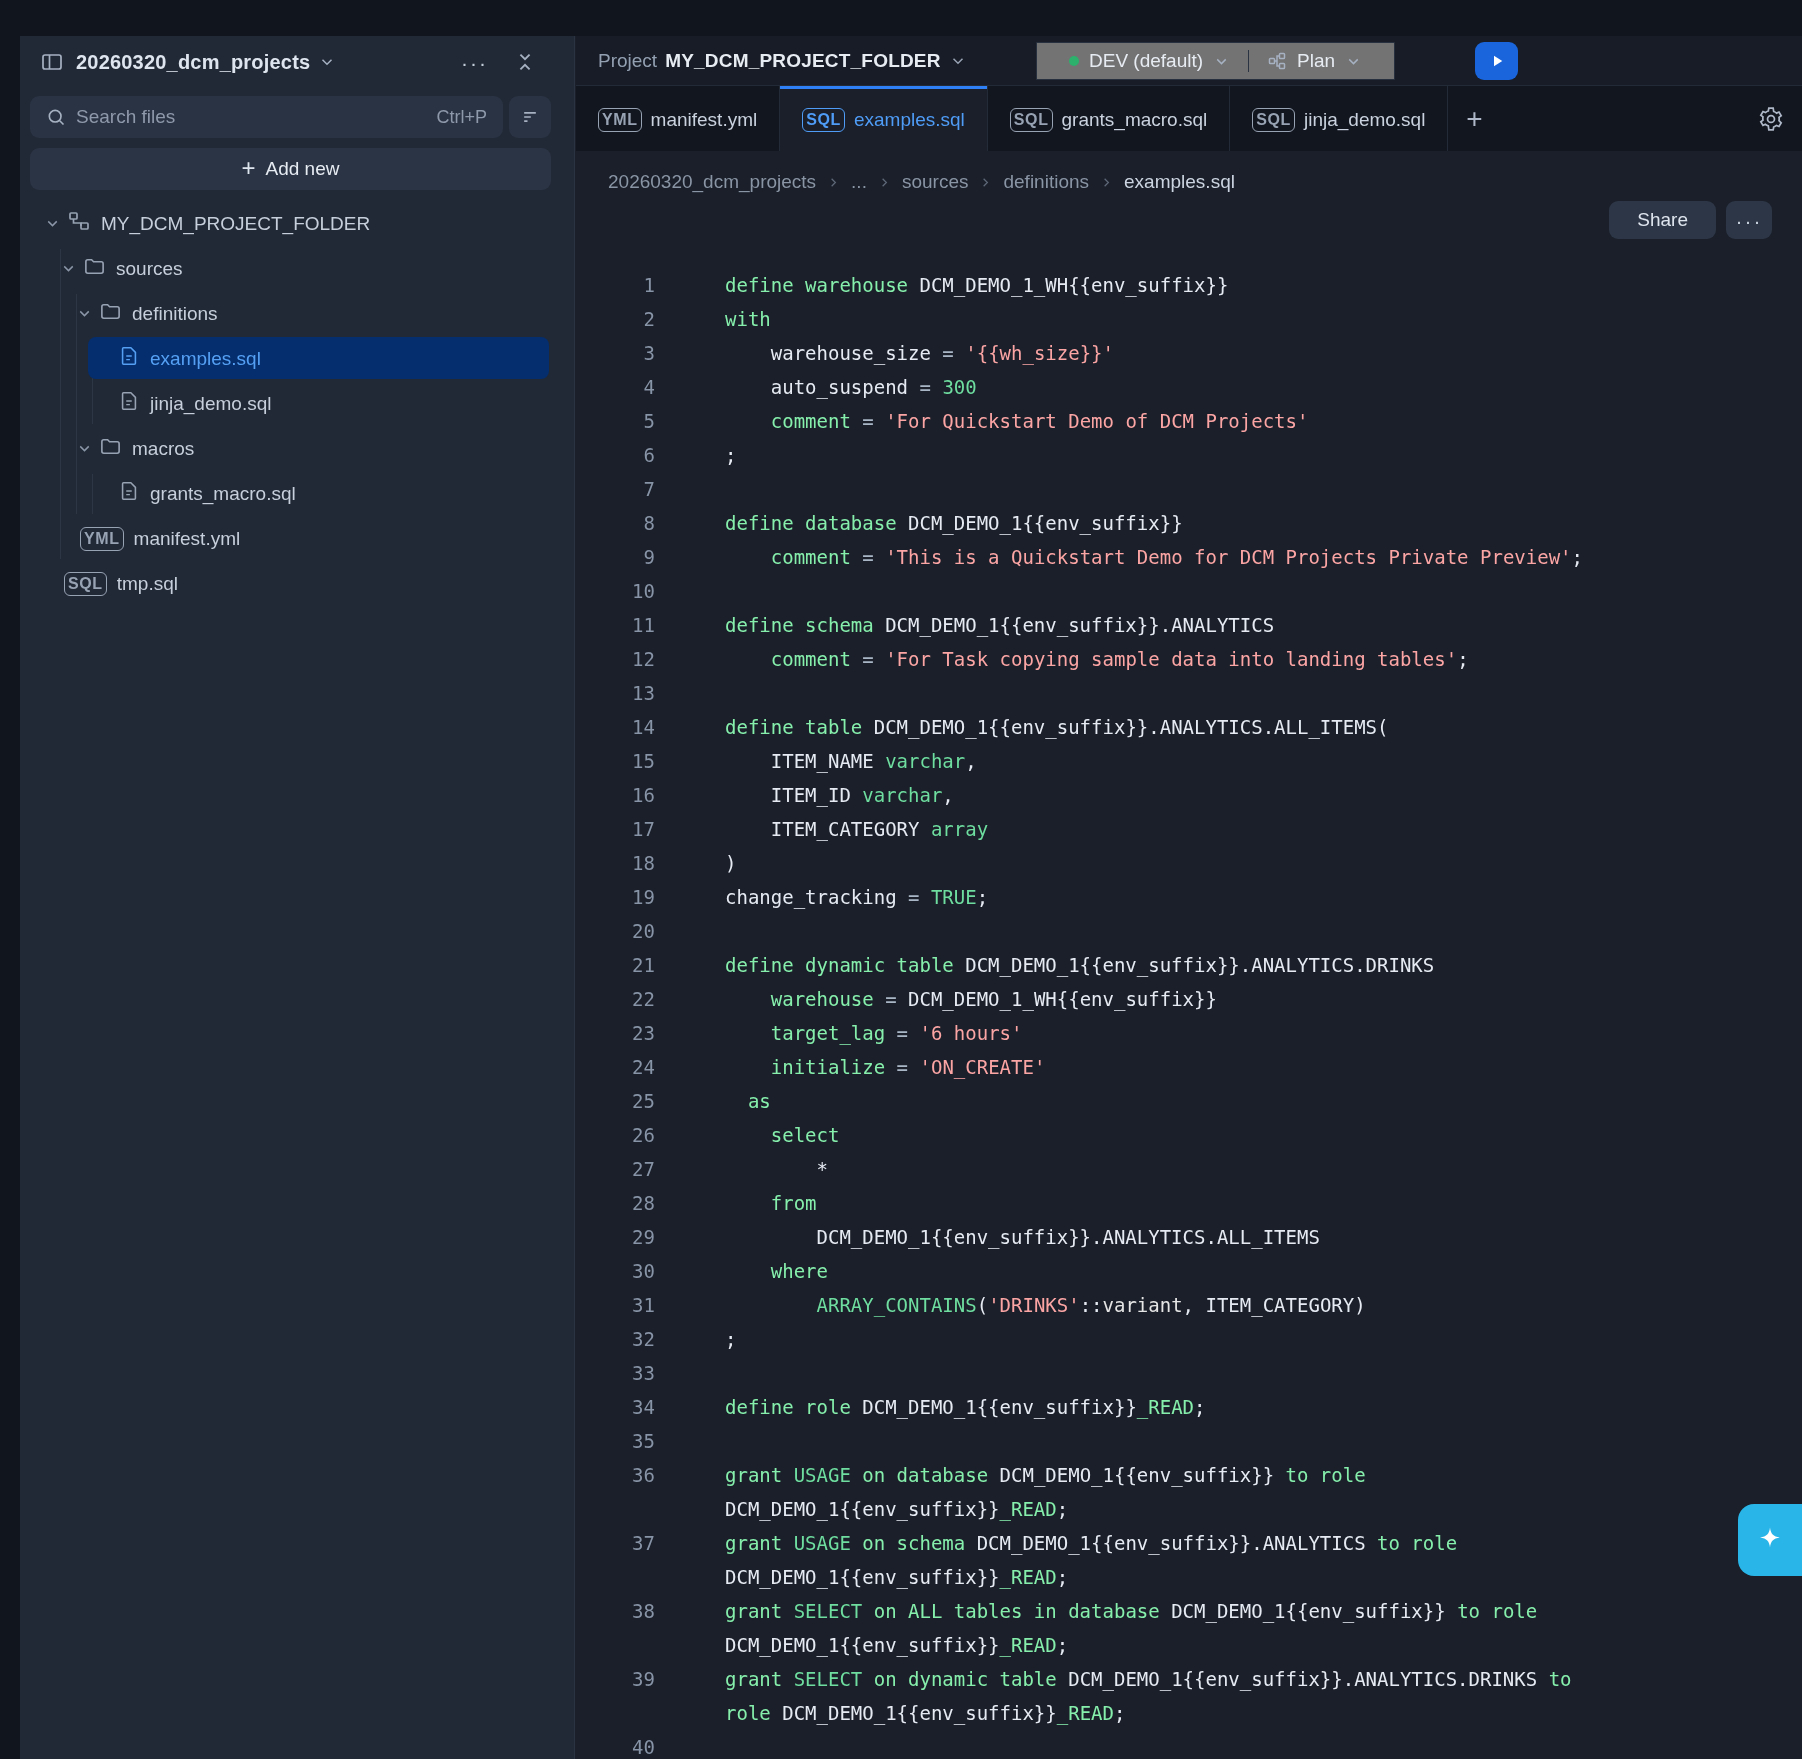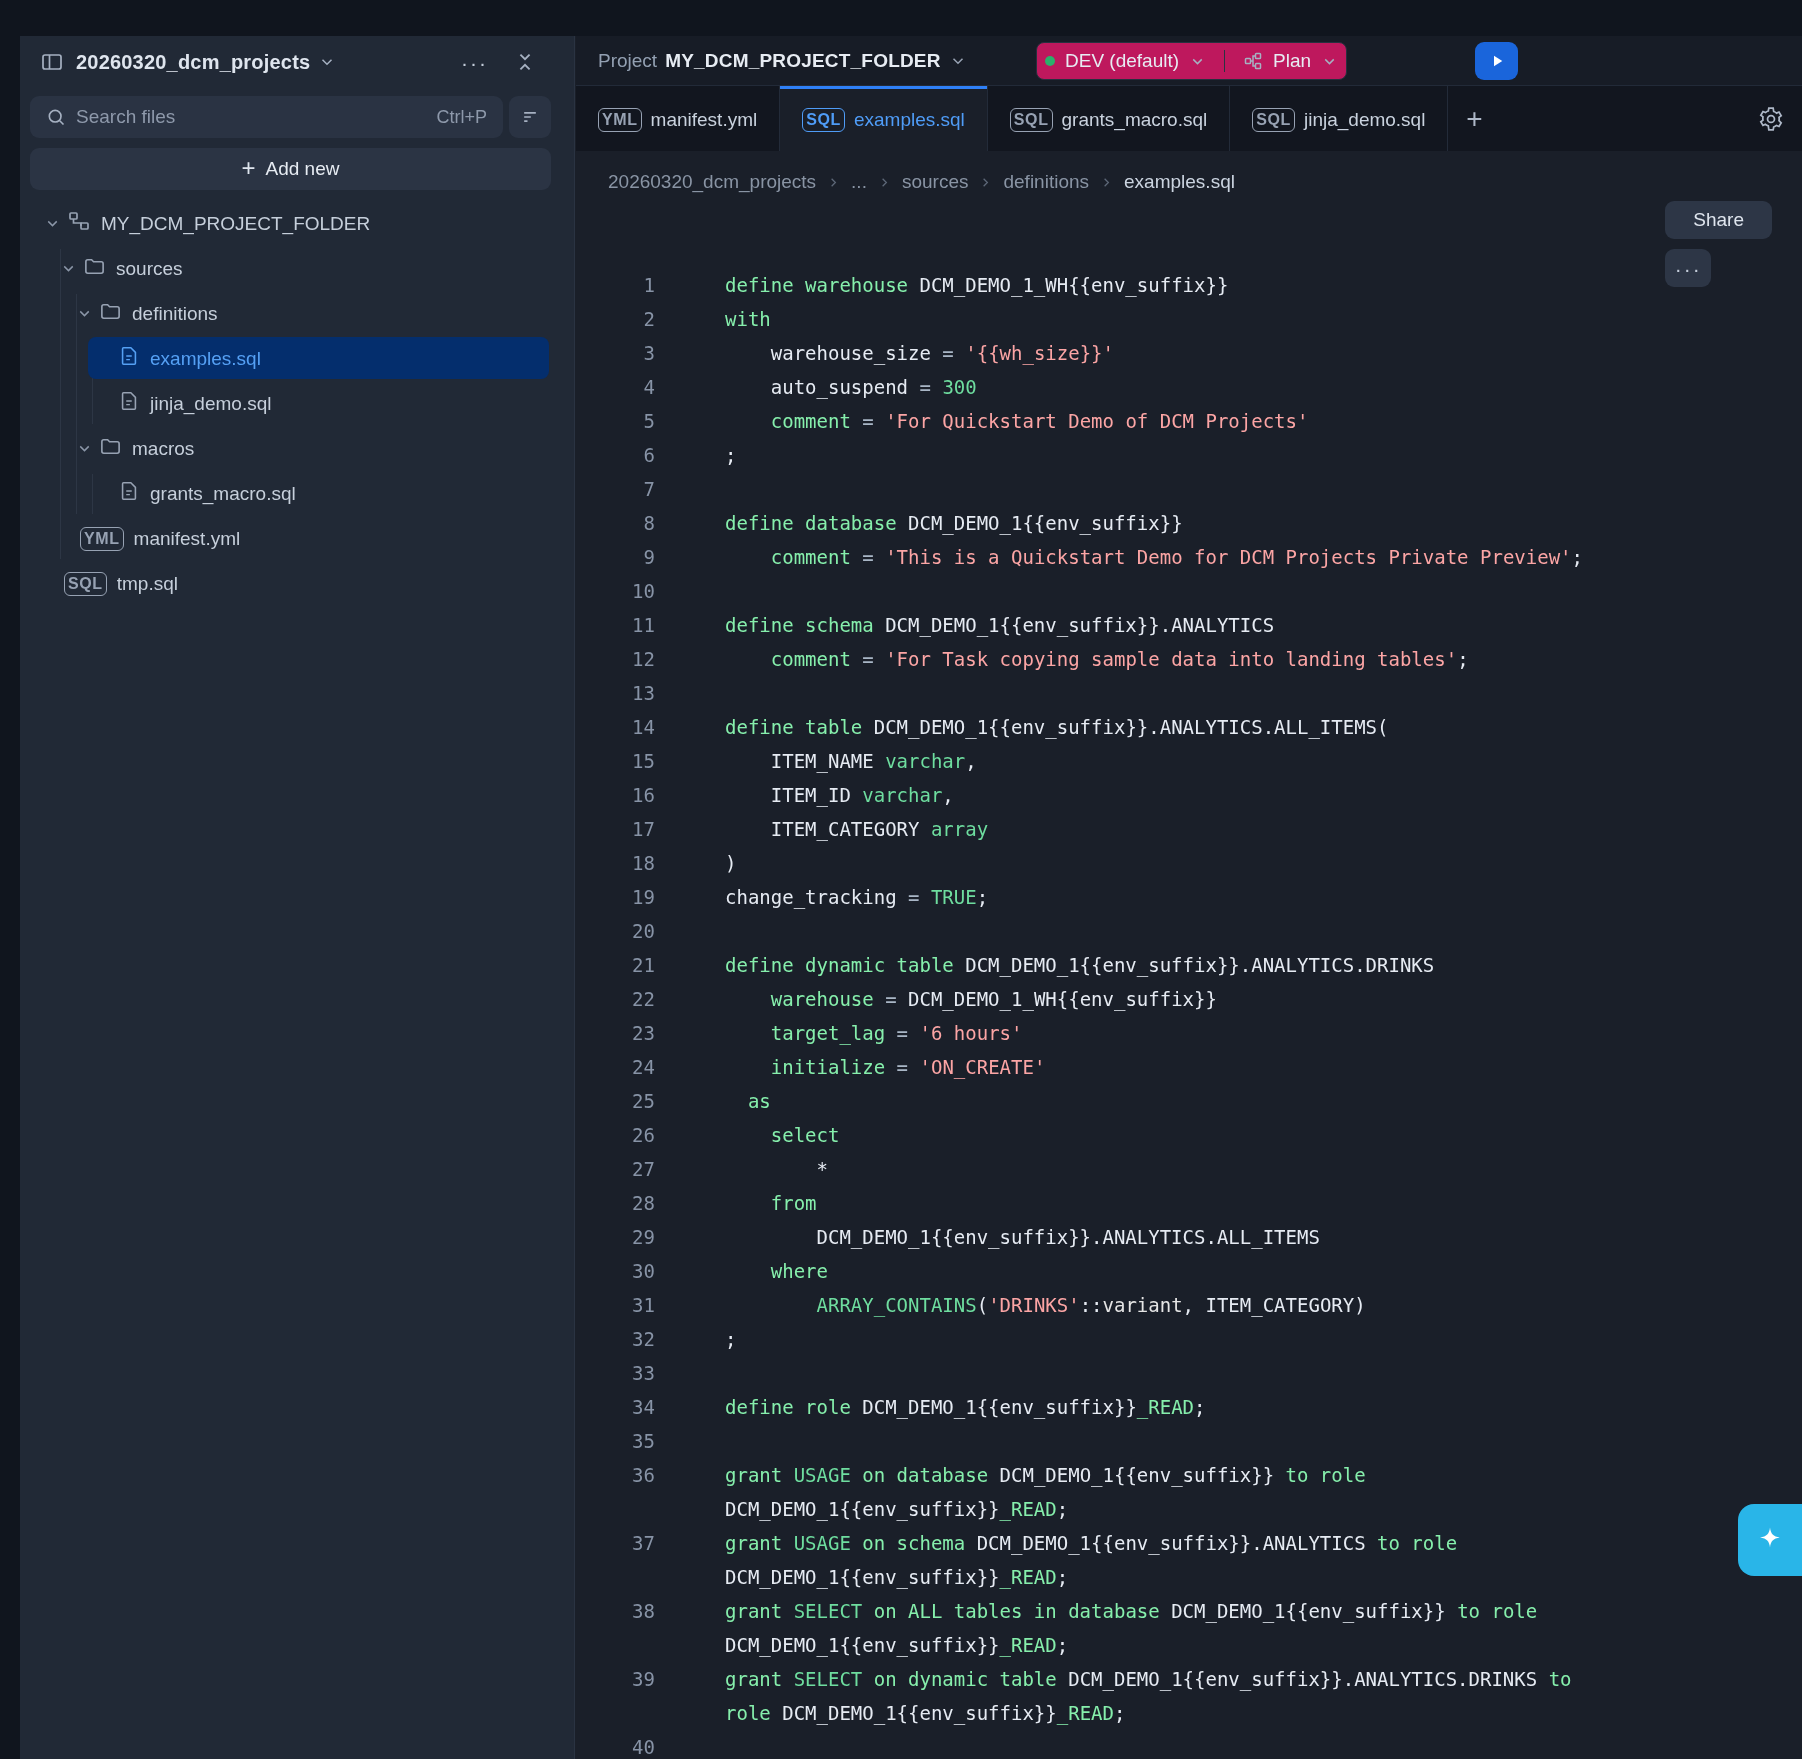--- a/index.html
+++ b/index.html
@@ -56,21 +56,21 @@
 
   
   .main { position:absolute; left:576px; top:0; right:0; bottom:0; }
 
   .topbar { position:relative; height:50px; background:#171c26; border-bottom:1px solid #222a38;
             display:flex; align-items:center; padding-left:22px; color:#e7ecf3; }
   .proj-label { color:#93a0b2; font-size:19px; margin-right:8px; }
   .proj-name { font-size:19px; font-weight:600; letter-spacing:.2px; }
   .topbar .chev { margin-left:8px; color:#98a3b4; }
   .env-pill { position:absolute; left:460px; top:6px; height:38px; display:flex; align-items:center;
-              background:#be185d; border:1px solid #27303f; border-radius:8px; padding:0 8px; gap:10px; }
+              background:#737373; border:1px solid #27303f; border-radius:1px; padding:0 32px; gap:10px; }
   .env-dot { width:10px; height:10px; border-radius:50%; }
   .env-name { font-size:19px; color:#e7ecf3; }
   .pill-div { width:1px; height:22px; background:#2a3342; margin:0 8px; }
   .plan-lbl { font-size:19px; color:#e7ecf3; }
   .run-btn { position:absolute; left:899px; top:6px; width:43px; height:38px; background:#1a65db;
              border-radius:9px; display:flex; align-items:center; justify-content:center; cursor:pointer; }
 
   .tabbar { height:65px; background:#12161f; display:flex; align-items:stretch; }
   .tab { display:flex; align-items:center; gap:9px; padding:0 22px; font-size:19px; color:#c9d2de;
          border-top:3px solid transparent; cursor:pointer; }
@@ -81,21 +81,21 @@
   .newtab-btn { display:flex; align-items:center; justify-content:center; width:52px;
                 color:#aeb8c8; font-size:28px; font-weight:300; cursor:pointer; }
   .gear-btn { margin:0 18px 0 auto; align-self:center; cursor:pointer; color:#aeb8c8; }
 
   .content { position:relative; background:#1a1f29; height:calc(100% - 115px); }
   .crumbs { display:flex; align-items:center; gap:10px; padding:18px 0 0 32px; height:44px;
             font-size:19px; color:#8994a4; }
   .crumbs .crumb { cursor:pointer; }
   .crumbs .crumb.last { color:#cbd4e0; }
   .crumbs .csep { color:#5e6878; display:flex; }
-  .actions { position:absolute; top:50px; right:30px; display:flex; gap:10px;flex-direction:column; }
+  .actions { position:absolute; top:50px; right:30px; display:flex; gap:10px; }
   .share-btn { height:38px; padding:0 28px; background:#2d3646; border-radius:9px; color:#dfe5ee;
                font-size:19px; display:flex; align-items:center; cursor:pointer; }
   .more-btn { width:46px; height:38px; background:#2d3646; border-radius:9px;
               display:flex; align-items:center; justify-content:center; cursor:pointer; }
 
   .code { margin-top:73px; font-family:"DejaVu Sans Mono", monospace; font-size:19px; line-height:34px; }
   .code-row { display:flex; }
   .gutter { width:79px; flex:none; text-align:right; color:#8793a6; user-select:none; }
   .ltext { margin-left:70px; width:76ch; white-space:pre-wrap; word-break:normal; overflow-wrap:normal;
            min-height:34px; color:#e6ebf3; }

